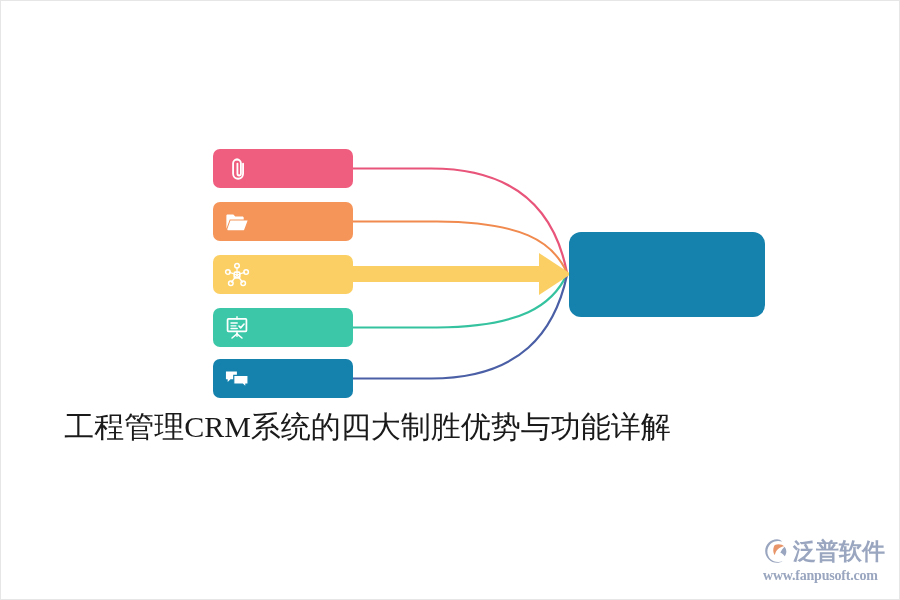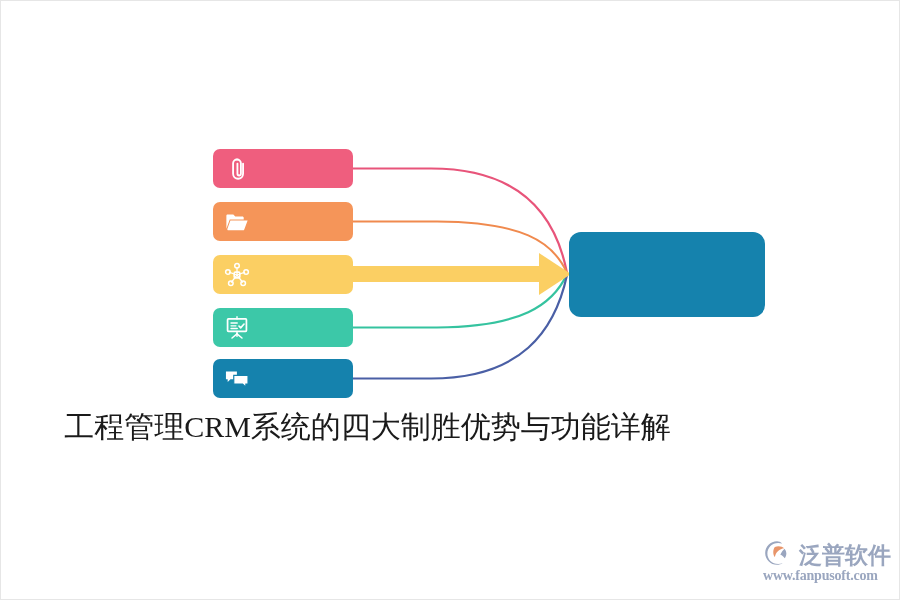--- a/index.html
+++ b/index.html
@@ -98,23 +98,22 @@
   
   #watermark {
     position: absolute;
     left: 762px;
     top: 534px;
     width: 128px;
     height: 52px;
   }
   #watermark .wm-top {
     display: flex;
-    align-items: flex-end;
+    align-items: center;
     height: 32px;
-    gap: 6px;
   }
   #watermark .wm-mark {
     width: 28px;
     height: 28px;
     flex: 0 0 auto;
   }
   #watermark .wm-brand {
     margin-left: 2px;
     font-family: "Liberation Serif", serif;
     font-size: 23px;

